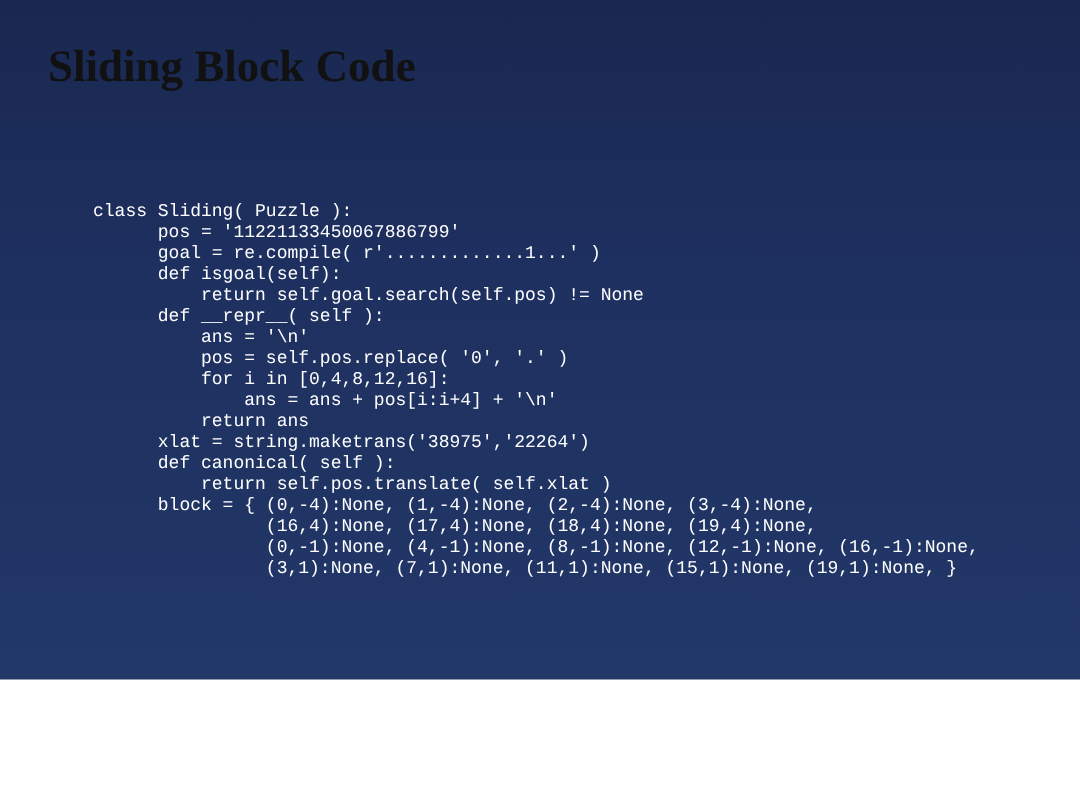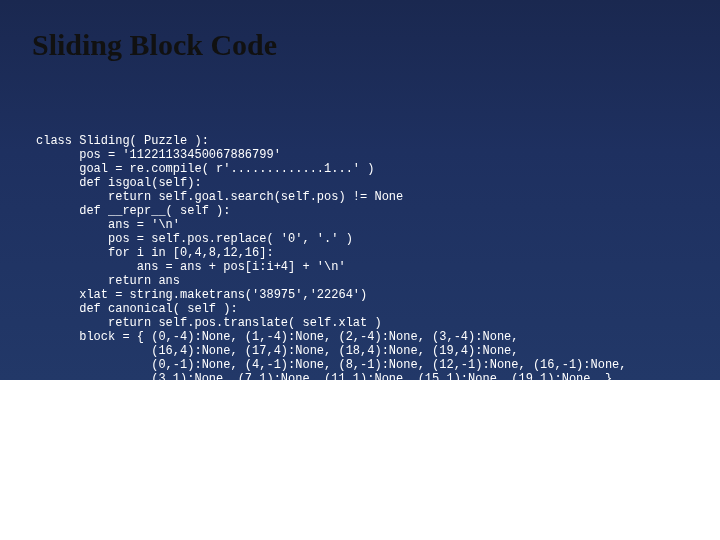--- a/index.html
+++ b/index.html
@@ -4,40 +4,41 @@
 <style>
   html, body {
     margin: 0;
     padding: 0;
     width: 720px;
     height: 540px;
     overflow: hidden;
   }
   .slide {
     width: 720px;
-    height: 380px;
+    height: 453px;
     background: linear-gradient(180deg, #1a2850 0%, #1e3060 40%, #223868 100%);
     box-sizing: border-box;
     position: relative;
   }
   .title {
     font-family: "Times New Roman", Times, serif;
     font-weight: bold;
     font-size: 30px;
     color: #111;
     padding: 28px 0 0 32px;
     letter-spacing: 0px;
   }
   .code {
     font-family: "Courier New", Courier, monospace;
     font-size: 12px;
     line-height: 14px;
     color: #ffffff;
     white-space: pre;
     padding: 72px 0 0 36px;
+    margin-left: 26px;
   }
 </style>
 </head>
 <body>
 
 <div class="slide">
   <div class="title">Sliding Block Code</div>
   <div class="code">class Sliding( Puzzle ):
       pos = '11221133450067886799'
       goal = re.compile( r'.............1...' )

